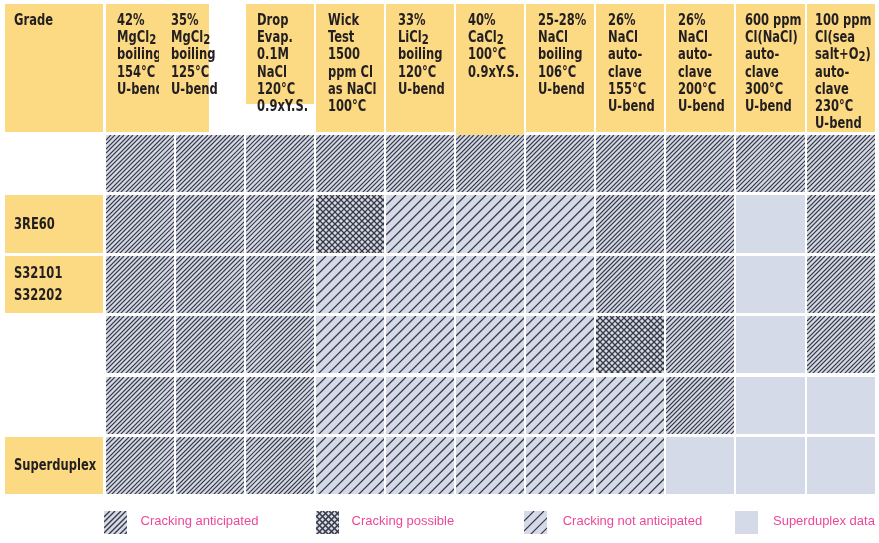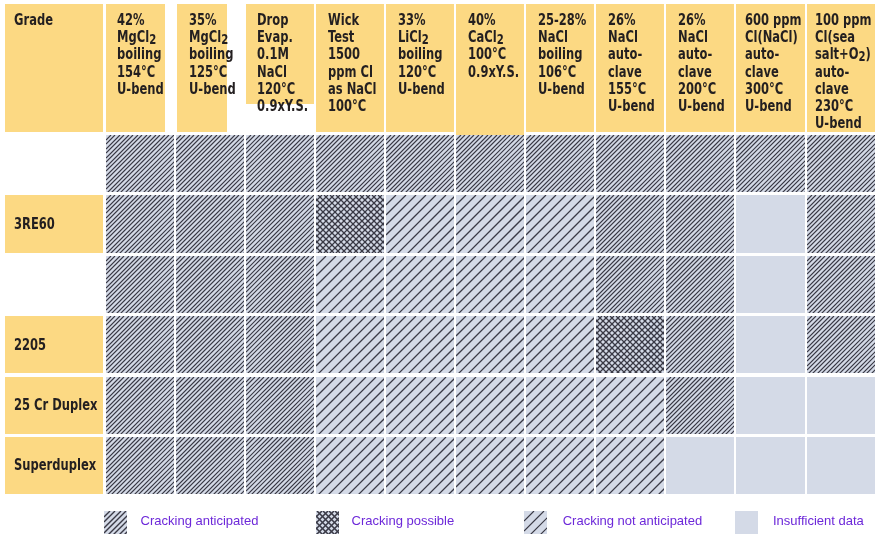--- a/index.html
+++ b/index.html
@@ -30,41 +30,41 @@
     transform: scaleX(0.854); transform-origin: 0 0;
   }
   sub { font-size: 0.88em; vertical-align: baseline; position: relative; top: 0.10em; line-height: 0; }
 
   #legend { position: absolute; left: 0; top: 0; width: 879px; height: 543px; }
   .lg { position: absolute; top: 511px; height: 23px; }
   .lg .swatch { position:absolute; left:0; top:0; width: 23.6px; height: 23px; }
   .lg .lbl {
     position: absolute; top: 2.0px;
     font-family: "Liberation Sans", sans-serif;
-    font-size: 13px; color: #6d28d9; white-space: nowrap;
+    font-size: 13px; color: #ec4899; white-space: nowrap;
   }
 </style>
 </head>
 <body>
 
 <div id="root">
   <div id="grid">
       <div class="gcell" style="left:5px;top:4px;width:98px;height:128px;">
         <div class="htxt" style="left:9.4px;">Grade</div>
       </div>
       <div class="hcell" style="left:105.5px;top:4px;width:59px;height:128px;">
         <div class="htxt" style="left: 11.8px;">
           <div>42%</div>
           <div>MgCl<sub>2</sub></div>
           <div>boiling</div>
           <div>154°C</div>
           <div>U-bend</div>
         </div>
       </div>
-      <div class="hcell" style="left:177px;top:4px;width:50px;height:128px;padding-left:22px;">
+      <div class="hcell" style="left:159px;top:4px;width:50px;height:128px;padding-left:22px;">
         <div class="htxt" style="left: 11.8px;">
           <div>35%</div>
           <div>MgCl<sub>2</sub></div>
           <div>boiling</div>
           <div>125°C</div>
           <div>U-bend</div>
         </div>
       </div>
       <div class="hcell" style="left:245.7px;top:4px;width:68.2px;height:100px;">
         <div class="htxt" style="left: 11.8px;">
@@ -283,20 +283,26 @@
         <svg width="69" height="58">
           <rect width="69" height="58" fill="#D4DAE7"></rect>
         </svg>
       </div>
       <div class="cell" style="left:806.5px;top:195.3px;width:68.2px;height:57.4px;">
         <svg width="69" height="58">
           <rect width="69" height="58" fill="#D4DAE7"></rect>
           <path d="M0,0L0,0M5,0L0,5M9,0L0,9M14,0L0,14M18,0L0,18M23,0L0,23M27,0L0,27M32,0L0,32M36,0L0,36M41,0L0,41M45,0L0,45M50,0L0,50M54,0L0,54M59,0L0,59M63,0L0,63M68,0L0,68M72,0L0,72M77,0L0,77M81,0L0,81M86,0L0,86M90,0L0,90M95,0L0,95M99,0L0,99M104,0L0,104M108,0L0,108M113,0L0,113M117,0L0,117M122,0L0,122M126,0L0,126M131,0L0,131" stroke="#3A3A46" stroke-width="1.2" fill="none"></path>
         </svg>
       </div>
+      <div class="gcell" style="left:5px;top:255.7px;width:98px;height:57.4px;">
+        <div class="gtxt" style="top:6.499999999999999px;">
+          <div>S32101</div>
+          <div>S32202</div>
+        </div>
+      </div>
       <div class="cell" style="left:105.5px;top:255.7px;width:68.2px;height:57.4px;">
         <svg width="69" height="58">
           <rect width="69" height="58" fill="#D4DAE7"></rect>
           <path d="M0,0L0,0M5,0L0,5M9,0L0,9M14,0L0,14M18,0L0,18M23,0L0,23M27,0L0,27M32,0L0,32M36,0L0,36M41,0L0,41M45,0L0,45M50,0L0,50M54,0L0,54M59,0L0,59M63,0L0,63M68,0L0,68M72,0L0,72M77,0L0,77M81,0L0,81M86,0L0,86M90,0L0,90M95,0L0,95M99,0L0,99M104,0L0,104M108,0L0,108M113,0L0,113M117,0L0,117M122,0L0,122M126,0L0,126M131,0L0,131" stroke="#3A3A46" stroke-width="1.2" fill="none"></path>
         </svg>
       </div>
       <div class="cell" style="left:175.6px;top:255.7px;width:68.2px;height:57.4px;">
         <svg width="69" height="58">
           <rect width="69" height="58" fill="#D4DAE7"></rect>
           <path d="M0,0L0,0M5,0L0,5M9,0L0,9M14,0L0,14M18,0L0,18M23,0L0,23M27,0L0,27M32,0L0,32M36,0L0,36M41,0L0,41M45,0L0,45M50,0L0,50M54,0L0,54M59,0L0,59M63,0L0,63M68,0L0,68M72,0L0,72M77,0L0,77M81,0L0,81M86,0L0,86M90,0L0,90M95,0L0,95M99,0L0,99M104,0L0,104M108,0L0,108M113,0L0,113M117,0L0,117M122,0L0,122M126,0L0,126M131,0L0,131" stroke="#3A3A46" stroke-width="1.2" fill="none"></path>
@@ -347,25 +353,20 @@
       <div class="cell" style="left:736.4px;top:255.7px;width:68.2px;height:57.4px;">
         <svg width="69" height="58">
           <rect width="69" height="58" fill="#D4DAE7"></rect>
         </svg>
       </div>
       <div class="cell" style="left:806.5px;top:255.7px;width:68.2px;height:57.4px;">
         <svg width="69" height="58">
           <rect width="69" height="58" fill="#D4DAE7"></rect>
           <path d="M0,0L0,0M5,0L0,5M9,0L0,9M14,0L0,14M18,0L0,18M23,0L0,23M27,0L0,27M32,0L0,32M36,0L0,36M41,0L0,41M45,0L0,45M50,0L0,50M54,0L0,54M59,0L0,59M63,0L0,63M68,0L0,68M72,0L0,72M77,0L0,77M81,0L0,81M86,0L0,86M90,0L0,90M95,0L0,95M99,0L0,99M104,0L0,104M108,0L0,108M113,0L0,113M117,0L0,117M122,0L0,122M126,0L0,126M131,0L0,131" stroke="#3A3A46" stroke-width="1.2" fill="none"></path>
         </svg>
-      </div>
-      <div class="gcell" style="left:5px;top:316.1px;width:98px;height:57.4px;">
-        <div class="gtxt" style="top:17.5px;">
-          <div>2205</div>
-        </div>
       </div>
       <div class="cell" style="left:105.5px;top:316.1px;width:68.2px;height:57.4px;">
         <svg width="69" height="58">
           <rect width="69" height="58" fill="#D4DAE7"></rect>
           <path d="M0,0L0,0M5,0L0,5M9,0L0,9M14,0L0,14M18,0L0,18M23,0L0,23M27,0L0,27M32,0L0,32M36,0L0,36M41,0L0,41M45,0L0,45M50,0L0,50M54,0L0,54M59,0L0,59M63,0L0,63M68,0L0,68M72,0L0,72M77,0L0,77M81,0L0,81M86,0L0,86M90,0L0,90M95,0L0,95M99,0L0,99M104,0L0,104M108,0L0,108M113,0L0,113M117,0L0,117M122,0L0,122M126,0L0,126M131,0L0,131" stroke="#3A3A46" stroke-width="1.2" fill="none"></path>
         </svg>
       </div>
       <div class="cell" style="left:175.6px;top:316.1px;width:68.2px;height:57.4px;">
         <svg width="69" height="58">
           <rect width="69" height="58" fill="#D4DAE7"></rect>
@@ -418,25 +419,20 @@
       <div class="cell" style="left:736.4px;top:316.1px;width:68.2px;height:57.4px;">
         <svg width="69" height="58">
           <rect width="69" height="58" fill="#D4DAE7"></rect>
         </svg>
       </div>
       <div class="cell" style="left:806.5px;top:316.1px;width:68.2px;height:57.4px;">
         <svg width="69" height="58">
           <rect width="69" height="58" fill="#D4DAE7"></rect>
           <path d="M0,0L0,0M5,0L0,5M9,0L0,9M14,0L0,14M18,0L0,18M23,0L0,23M27,0L0,27M32,0L0,32M36,0L0,36M41,0L0,41M45,0L0,45M50,0L0,50M54,0L0,54M59,0L0,59M63,0L0,63M68,0L0,68M72,0L0,72M77,0L0,77M81,0L0,81M86,0L0,86M90,0L0,90M95,0L0,95M99,0L0,99M104,0L0,104M108,0L0,108M113,0L0,113M117,0L0,117M122,0L0,122M126,0L0,126M131,0L0,131" stroke="#3A3A46" stroke-width="1.2" fill="none"></path>
         </svg>
-      </div>
-      <div class="gcell" style="left:5px;top:376.5px;width:98px;height:57.4px;">
-        <div class="gtxt" style="top:17.5px;">
-          <div>25 Cr Duplex</div>
-        </div>
       </div>
       <div class="cell" style="left:105.5px;top:376.5px;width:68.2px;height:57.4px;">
         <svg width="69" height="58">
           <rect width="69" height="58" fill="#D4DAE7"></rect>
           <path d="M0,0L0,0M5,0L0,5M9,0L0,9M14,0L0,14M18,0L0,18M23,0L0,23M27,0L0,27M32,0L0,32M36,0L0,36M41,0L0,41M45,0L0,45M50,0L0,50M54,0L0,54M59,0L0,59M63,0L0,63M68,0L0,68M72,0L0,72M77,0L0,77M81,0L0,81M86,0L0,86M90,0L0,90M95,0L0,95M99,0L0,99M104,0L0,104M108,0L0,108M113,0L0,113M117,0L0,117M122,0L0,122M126,0L0,126M131,0L0,131" stroke="#3A3A46" stroke-width="1.2" fill="none"></path>
         </svg>
       </div>
       <div class="cell" style="left:175.6px;top:376.5px;width:68.2px;height:57.4px;">
         <svg width="69" height="58">
           <rect width="69" height="58" fill="#D4DAE7"></rect>
@@ -584,16 +580,16 @@
         <span class="swatch"><svg width="23" height="23">
             <rect width="23" height="23" fill="#D4DAE7"></rect>
             <path d="M0,0L0,0M10,0L0,10M20,0L0,20M30,0L0,30M40,0L0,40M50,0L0,50" stroke="#3A3A46" stroke-width="1.2" fill="none"></path>
           </svg></span>
         <span class="lbl" style="left:38.4px;">Cracking not anticipated</span>
       </div>
       <div class="lg" style="left:735.3px;">
         <span class="swatch"><svg width="23" height="23">
             <rect width="23" height="23" fill="#D4DAE7"></rect>
           </svg></span>
-        <span class="lbl" style="left:37.7px;">Insufficient data</span>
+        <span class="lbl" style="left:37.7px;">Superduplex data</span>
       </div>
     </div>
 </div>
 
 </body></html>

